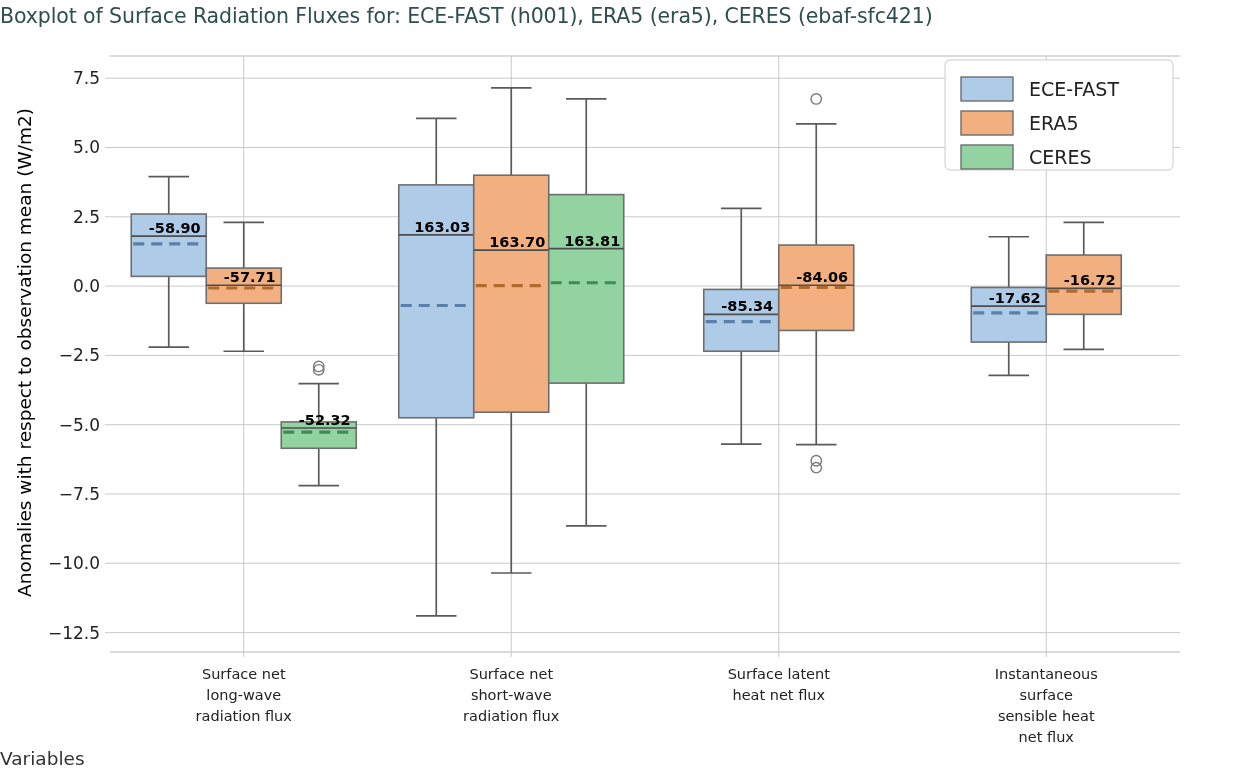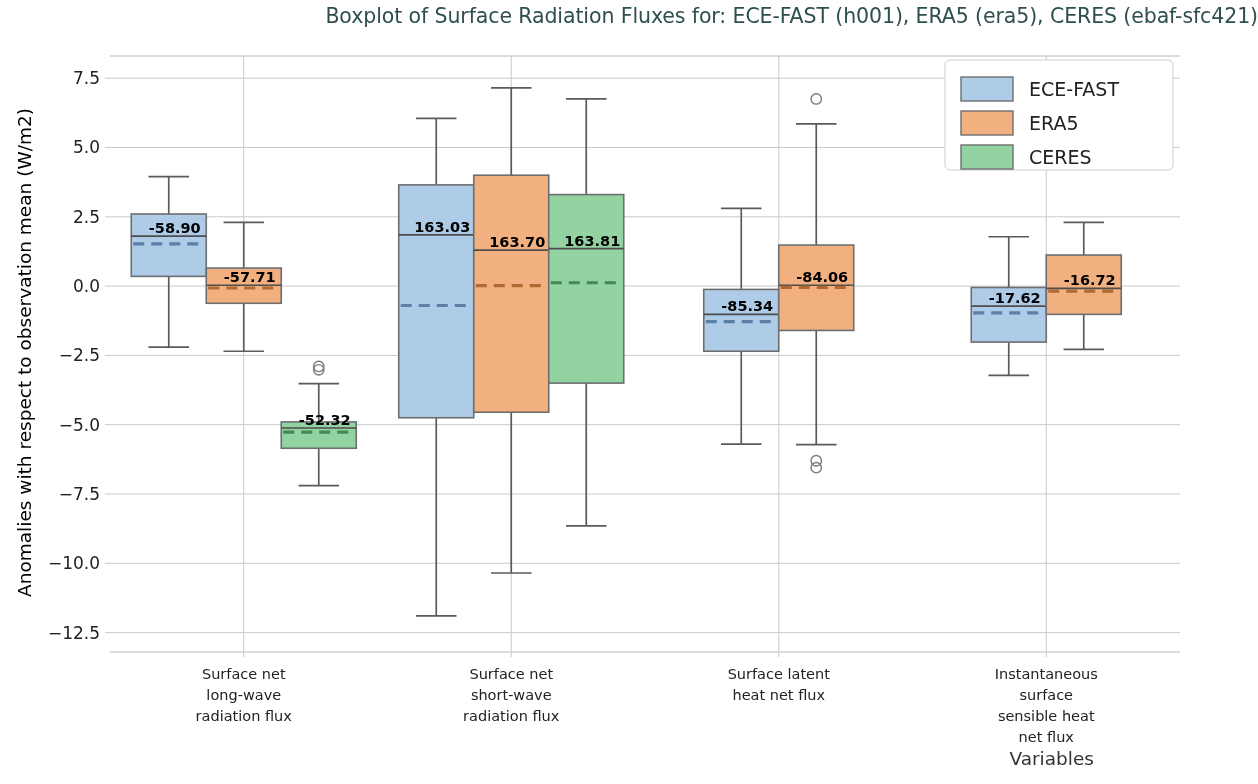--- a/index.html
+++ b/index.html
@@ -5,40 +5,40 @@
   html,body{margin:0;padding:0;}
   body{
     width:1258px;height:784px;
     background:#ffffff;
     font-family:"DejaVu Sans","Liberation Sans",sans-serif;
     overflow:hidden;
   }
   #figure{position:relative;width:1258px;height:784px;}
   #chart-title{
     position:absolute;left:0;top:4px;width:1258px;
-    text-align:right;
+    text-align:left;
     font-size:20.5px;
     color:#2f4f4f;
     letter-spacing:-0.1px;
     white-space:nowrap;
   }
   #ylabel{
     position:absolute;
     left:-296px;top:342px;
     width:640px;
     transform:rotate(-90deg);
     transform-origin:center center;
     text-align:center;
     font-size:18.5px;
     color:#000;
     white-space:nowrap;
   }
   #xlabel{
     position:absolute;left:0;top:748px;width:1094px;
-    text-align:right;font-size:18.5px;color:#333;
+    text-align:left;font-size:18.5px;color:#333;
   }
   svg{position:absolute;left:0;top:0;}
   .ytick{font-size:17px;fill:#222;text-anchor:end;}
   .xtick{font-size:14.5px;fill:#222;text-anchor:middle;}
   .gridline{stroke:#c9c9c9;stroke-width:1;}
   .axisline{stroke:#b8b8b8;stroke-width:1.2;}
   .boxrect{stroke:#6e6e6e;stroke-width:1.6;}
   .medline{stroke:#4d4d4d;stroke-width:1.7;}
   .whisker{stroke:#5a5a5a;stroke-width:1.7;}
   .cap{stroke:#5a5a5a;stroke-width:1.7;}

